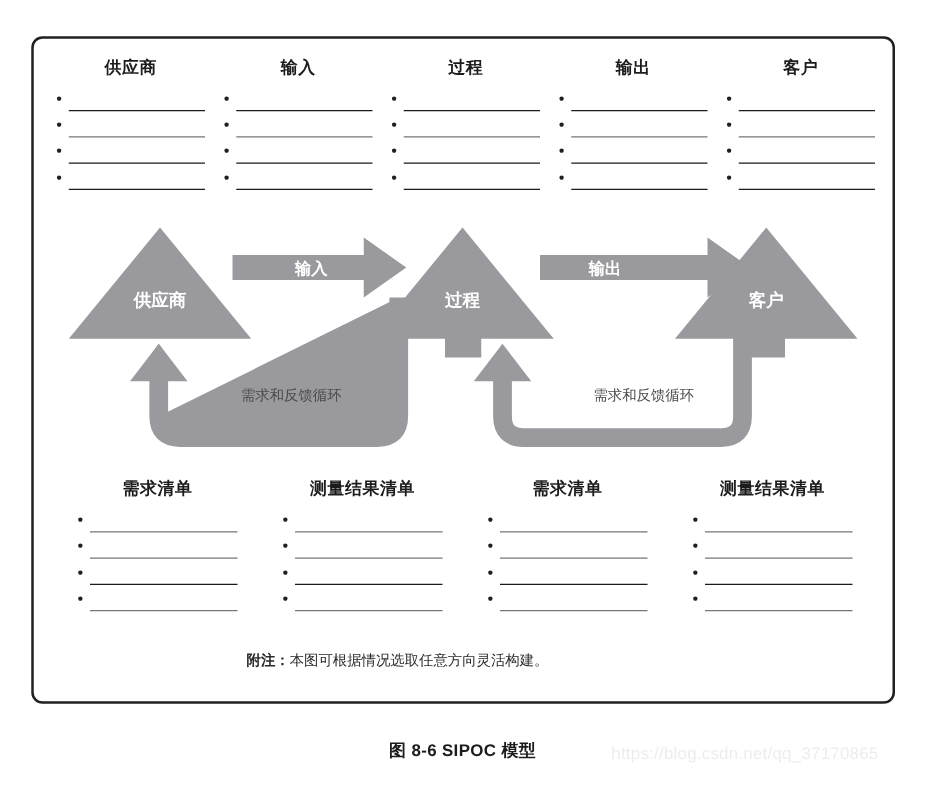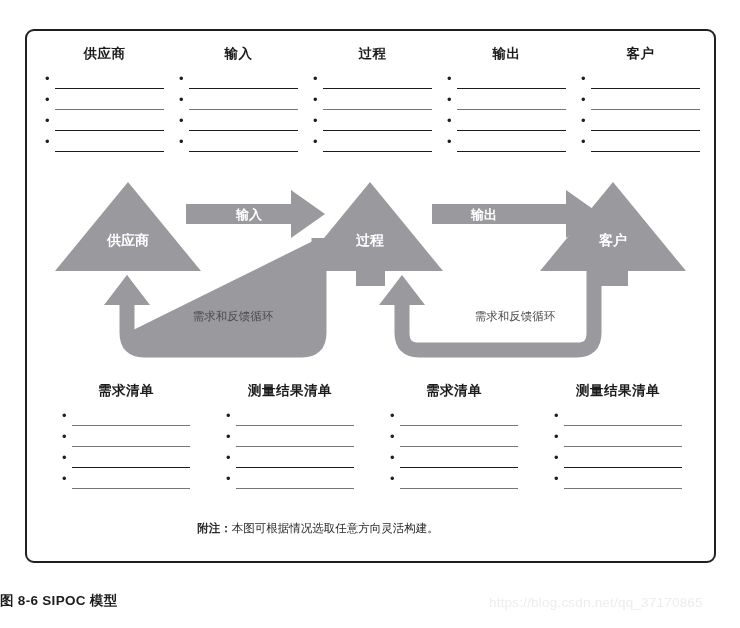--- a/index.html
+++ b/index.html
@@ -110,21 +110,21 @@
     font-size: 11.5px;
     color: #2a2a2a;
   }
   .footnote b { font-weight: bold; }
 
   .caption {
     position: absolute;
     left: 0;
     top: 592px;
     width: 740px;
-    text-align: left;
+    text-align: center;
     font-size: 13.5px;
     font-weight: bold;
     color: #1c1c1c;
     letter-spacing: 0.3px;
   }
   .watermark {
     position: absolute;
     left: 489px;
     top: 595px;
     font-size: 13.5px;

